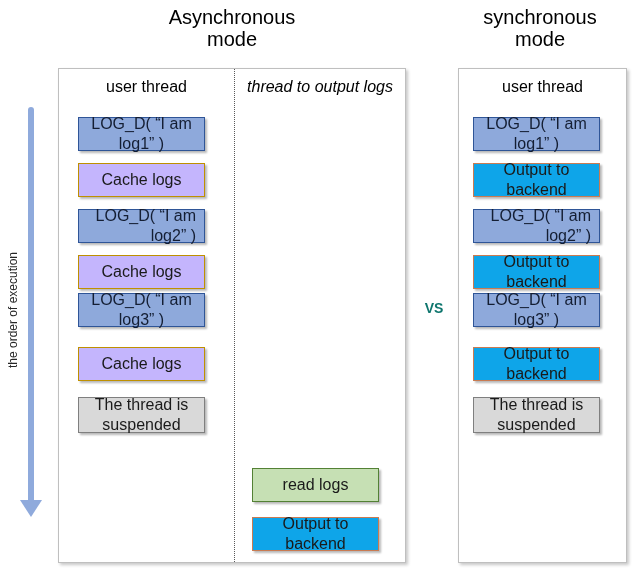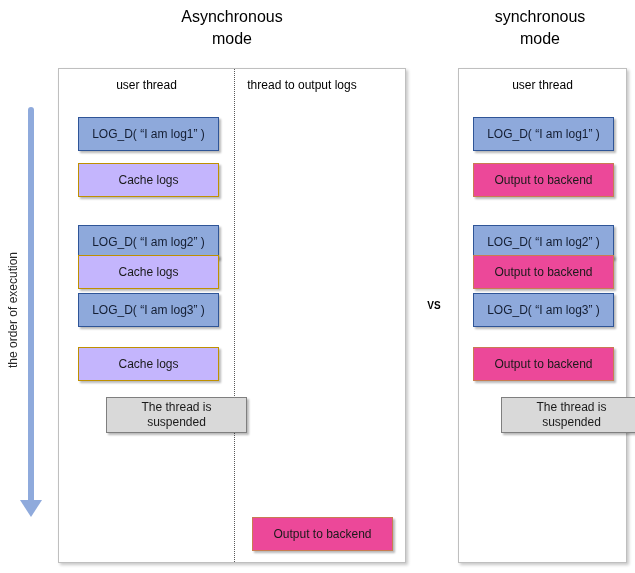--- a/index.html
+++ b/index.html
@@ -14,21 +14,21 @@
     width: 635px;
     height: 573px;
     background: #ffffff;
     overflow: hidden;
   }
   .title {
     position: absolute;
     top: 6px;
     width: 200px;
     text-align: center;
-    font-size: 16px;
+    font-size: 20px;
     line-height: 22px;
     white-space: pre-line;
     color: #000000;
   }
   .title-left  { left: 132px; }
   .title-right { left: 440px; }
 
   .panel {
     position: absolute;
     top: 68px;
@@ -45,70 +45,70 @@
     left: 175px;
     top: 0;
     bottom: 0;
     width: 0;
     border-left: 1px dotted #595959;
   }
   .col-header {
     position: absolute;
     top: 9px;
     text-align: center;
-    font-size: 12px;
+    font-size: 16px;
     color: #000000;
   }
   .hdr-user-async   { left: 0;     width: 175px; }
-  .hdr-output-async { left: 157px; width: 172px; }
+  .hdr-output-async { left: 175px; width: 172px; font-style: italic; }
   .hdr-user-sync    { left: 0;     width: 100%;  }
 
   .fbox {
     position: absolute;
-    width: 141px;
+    width: 127px;
     height: 34px;
     display: flex;
     align-items: center;
     justify-content: center;
     text-align: center;
-    font-size: 12px;
+    font-size: 16px;
     line-height: 1.25;
     border: 1px solid;
     box-shadow: 1.5px 1.5px 2px rgba(0,0,0,0.28);
     padding: 0 8px;
   }
   .col-async-user { left: 19px; }
   .col-async-out  { left: 193px; }
   .col-sync       { left: 14px; }
 
   .row-0 { top: 48px; }
   .row-1 { top: 94px; }
-  .row-2 { top: 156px; }
+  .row-2 { top: 140px; text-align: right; }
   .row-3 { top: 186px; }
   .row-4 { top: 224px; }
   .row-5 { top: 278px; }
-  .row-6 { top: 328px; height: 36px; margin-left: 28px; }
+  .row-6 { top: 328px; height: 36px; }
   .row-read   { top: 399px; }
   .row-output { top: 448px; }
 
   .box-log      { background: #8ea9db; border-color: #2f5597; color: #141e33; }
   .box-cache    { background: #c4b5fd; border-color: #bf9000; color: #1a1a1a; }
-  .box-output   { background: #ec4899; border-color: #c97b52; color: #1a1a1a; text-align: center; }
+  .box-output   { background: #0ea5e9; border-color: #c97b52; color: #1a1a1a; text-align: center; }
   .box-read     { background: #c6e0b4; border-color: #538135; color: #1a1a1a; }
   .box-suspend  { background: #d9d9d9; border-color: #7f7f7f; color: #1a1a1a; }
 
   .vs-label {
     position: absolute;
     left: 419px;
     top: 300px;
     width: 30px;
     text-align: center;
-    font-size: 10px;
+    font-size: 14px;
     font-weight: 600;
-    color: #000000;
+    color: #0f766e;
   }
 
   .exec-label {
     position: absolute;
     left: -60px;
     top: 300px;
     width: 152px;
     height: 20px;
     text-align: center;
     font-size: 12px;
@@ -155,20 +155,21 @@
     <div class="col-header hdr-output-async">thread to output logs</div>
 
     <div class="fbox box-log col-async-user row-0">LOG_D( “I am log1” )</div>
     <div class="fbox box-cache col-async-user row-1">Cache logs</div>
     <div class="fbox box-log col-async-user row-2">LOG_D( “I am log2” )</div>
     <div class="fbox box-cache col-async-user row-3">Cache logs</div>
     <div class="fbox box-log col-async-user row-4">LOG_D( “I am log3” )</div>
     <div class="fbox box-cache col-async-user row-5">Cache logs</div>
     <div class="fbox box-suspend col-async-user row-6">The thread is suspended</div>
 
+    <div class="fbox box-read col-async-out row-read">read logs</div>
     <div class="fbox box-output col-async-out row-output">Output to backend</div>
   </div>
 
   <div class="vs-label">VS</div>
 
   <div class="panel panel-sync">
     <div class="col-header hdr-user-sync">user thread</div>
 
     <div class="fbox box-log col-sync row-0">LOG_D( “I am log1” )</div>
     <div class="fbox box-output col-sync row-1">Output to backend</div>

